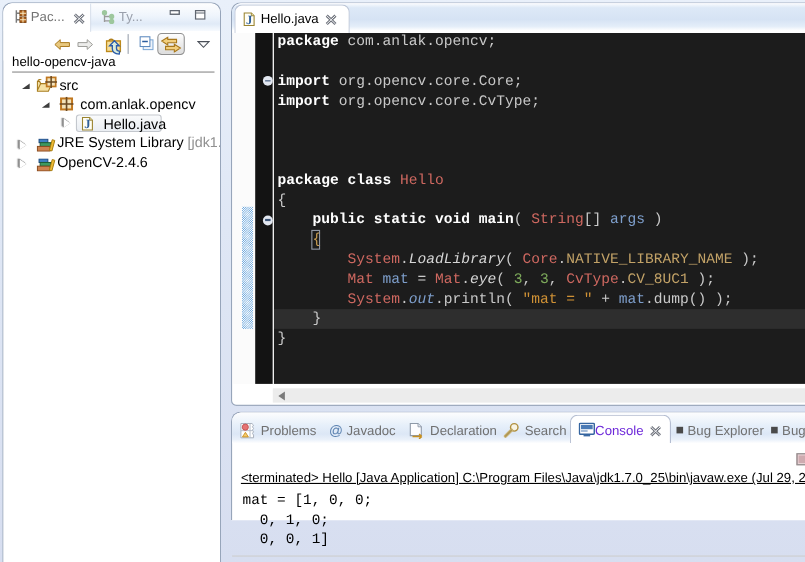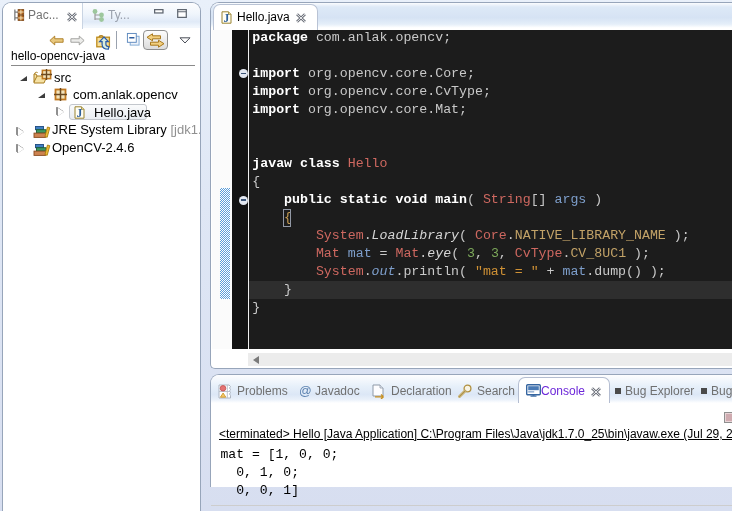--- a/index.html
+++ b/index.html
@@ -36,21 +36,21 @@
 .cst{color:#c2a267}
 .mth{font-style:italic;color:#d6d6d6}
 .brc{color:#c59b52}
 .out{color:#7e9fcc;font-style:italic}
 .fold{position:absolute;left:27.5px;width:9px;height:9px;background:#e2e7f0;border-radius:50%;z-index:5}
 .fold::after{content:"";position:absolute;left:2px;top:3.5px;width:5px;height:1.5px;background:#3c5578}
 #bracebox{position:absolute;border:1px solid #9298a5;width:8px;height:17.5px}
 #hsb{position:absolute;left:37px;top:350px;width:485px;height:13px;background:#ececec}
 #hsb-arr{position:absolute;left:5px;top:2.5px;width:0;height:0;border-style:solid;border-width:4px 6px 4px 0;border-color:transparent #7a7a7a transparent transparent}
 
-#bot{position:absolute;left:210px;top:374px;width:522px;height:113px;background:#fff;border:1px solid #97a5ba;border-right:none;border-bottom:none;border-radius:9px 0 0 0}
+#bot{position:absolute;left:210px;top:374px;width:522px;height:99px;background:#fff;border:1px solid #97a5ba;border-right:none;border-bottom:none;border-radius:9px 0 0 0}
 #bot-tabbar{position:absolute;left:0;top:0;width:521px;height:28px;background:linear-gradient(180deg,#fdfdfe 0%,#e7f0fa 40%,#dce7f6 70%,#eaf1fa 88%,#ffffff 100%);border-radius:8px 0 0 0}
 .btab{position:absolute;top:9px;font-size:12px;color:#707070;white-space:nowrap}
 #ctab{position:absolute;left:307px;top:2px;width:92px;height:26px;background:#fff;border:1px solid #b4bdd1;border-bottom:none;border-radius:7px 7px 0 0}
 .sq{position:absolute;top:13px;width:6px;height:6px;background:#4a4a4a}
 #term{position:absolute;left:8px;top:52px;font-size:12px;color:#000;text-decoration:underline;white-space:nowrap}
 .con{position:absolute;left:9.5px;font-family:Liberation Mono, monospace;font-size:13.1px;line-height:18.4px;color:#000;white-space:pre}
 #botline{position:absolute;left:0px;top:130px;width:522px;height:1px;background:#cdcdcd}
 svg{display:block}
 </style>
 </head>
@@ -189,22 +189,21 @@
  <div id="hatch"></div>
  <div id="gutter"></div>
  <div id="gutsep"></div>
  <div class="fold" style="top:66px"></div>
  <div class="fold" style="top:192.5px"></div>
  <div id="code">
   <div id="curline"></div>
   <div class="cl" style="top:-1px"><span class="kw">package</span> com.anlak.opencv;</div>
   <div class="cl" style="top:35px"><span class="kw">import</span> org.opencv.core.Core;</div>
   <div class="cl" style="top:53px"><span class="kw">import</span> org.opencv.core.CvType;</div>
-  <div class="cl" style="top:71px"><span class="kw">import</span> org.opencv.core.Mat;</div>
-  <div class="cl" style="top:125px"><span class="kw">javaw class</span> <span class="cls">Hello</span></div>
+  <div class="cl" style="top:125px"><span class="kw">package class</span> <span class="cls">Hello</span></div>
   <div class="cl" style="top:143px">{</div>
   <div class="cl" style="top:161px">    <span class="kw">public static void main</span>( <span class="cls">String</span>[] <span class="var">args</span> )</div>
   <div class="cl" style="top:179px">    <span class="brc">{</span></div>
   <div class="cl" style="top:197px">        <span class="cls">System</span>.<span class="mth">LoadLibrary</span>( <span class="cls">Core</span>.<span class="cst">NATIVE_LIBRARY_NAME</span> );</div>
   <div class="cl" style="top:215px">        <span class="cls">Mat</span> <span class="var">mat</span> = <span class="cls">Mat</span>.<span class="mth">eye</span>( <span class="num">3</span>, <span class="num">3</span>, <span class="cls">CvType</span>.<span class="cst">CV_8UC1</span> );</div>
   <div class="cl" style="top:233px">        <span class="cls">System</span>.<span class="out">out</span>.println( <span class="str">"mat = "</span> + <span class="var">mat</span>.dump() );</div>
   <div class="cl" style="top:251px">    }</div>
   <div class="cl" style="top:269px">}</div>
   <div id="bracebox" style="left:33.5px;top:179px"></div>
  </div>

